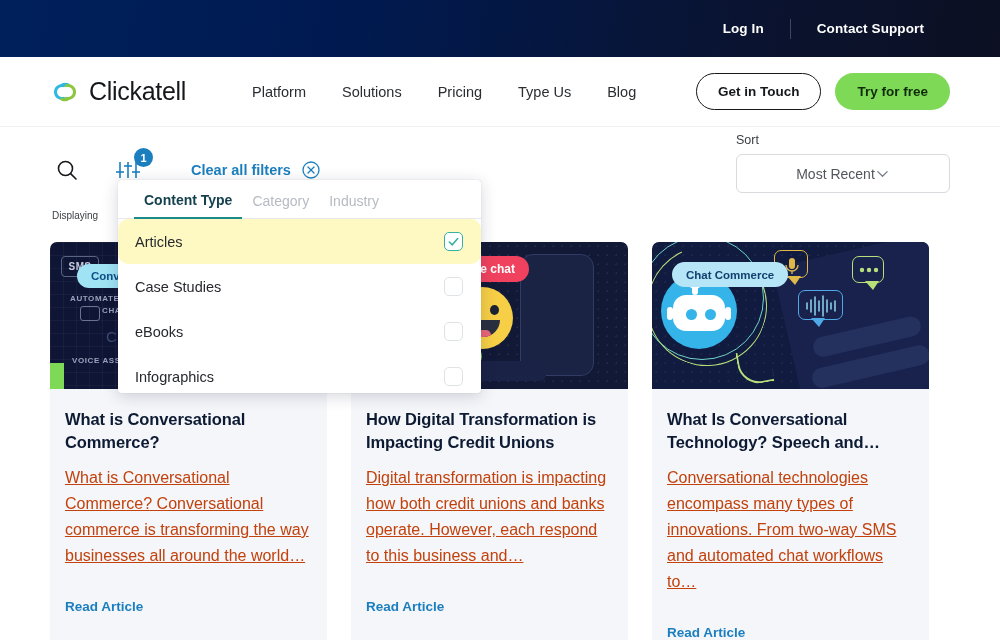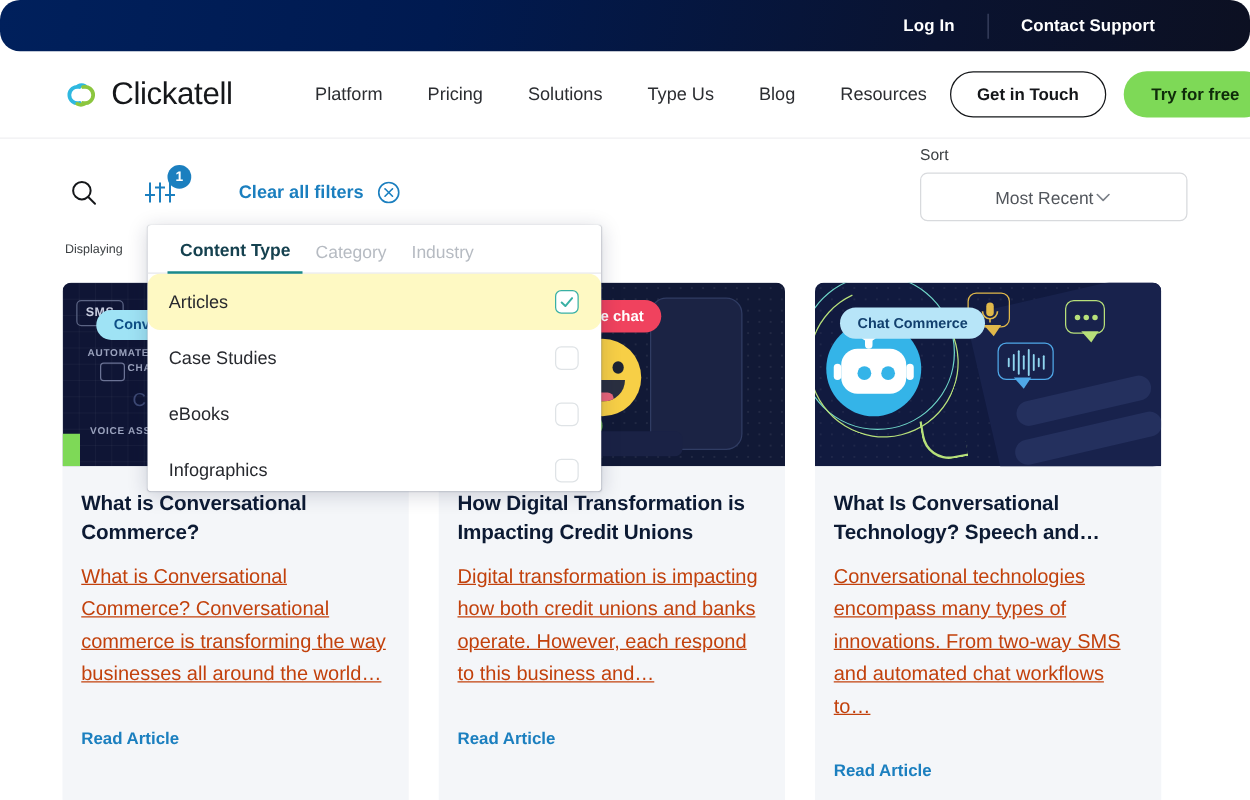--- a/index.html
+++ b/index.html
@@ -5,26 +5,25 @@
   * { box-sizing: border-box; margin: 0; padding: 0; }
   html, body {
     width: 1000px; height: 640px;
     font-family: "Liberation Sans", sans-serif;
     background: #ffffff;
     overflow: hidden;
   }
 
   
   .topbar {
-    height: 41px;
+    height: 57px;
     background: linear-gradient(100deg, #00205c 0%, #001a50 35%, #0a1330 75%, #0c1022 100%);
     display: flex; align-items: center; justify-content: flex-end;
     padding-right: 50px;
     position: relative;
-    border-radius: 16px;
   }
   .topbar-links { display: flex; align-items: center; gap: 0; }
   .topbar-link {
     color: #ffffff; font-size: 13.5px; font-weight: 700;
     letter-spacing: .1px; text-decoration: none; padding: 0 26px;
     cursor: pointer; white-space: nowrap;
   }
   .topbar-div { width: 1px; height: 20px; background: #4a5372; opacity: .8; }
 
   
@@ -332,25 +331,24 @@
       <path d="M14.5 4.2a7 7 0 1 0 0 13.6" fill="none" stroke="#2fb8e0" stroke-width="3.2" stroke-linecap="round"></path>
       <path d="M13.2 3.4a7 7 0 0 1 6.2 0" fill="none" stroke="#2fb8e0" stroke-width="3.2" stroke-linecap="round"></path>
       <path d="M17.5 17.8a7 7 0 1 0 0-13.6" fill="none" stroke="#8cc63f" stroke-width="3.2" stroke-linecap="round"></path>
       <path d="M18.8 18.6a7 7 0 0 1-6.2 0" fill="none" stroke="#8cc63f" stroke-width="3.2" stroke-linecap="round"></path>
     </svg>
     <span class="logo-text">Clickatell</span>
   </div>
 
   <div class="nav-links">
     <a class="nav-link">Platform</a>
+    <a class="nav-link">Solutions</a>
     <a class="nav-link">Pricing</a>
-    <a class="nav-link">Solutions</a>
     <a class="nav-link">Type Us</a>
     <a class="nav-link">Blog</a>
-    <a class="nav-link">Resources</a>
   </div>
 
   <div class="nav-actions">
     <button class="btn-outline">Get in Touch</button>
     <button class="btn-green">Try for free</button>
   </div>
 </div>
 
 <div class="content">
 

